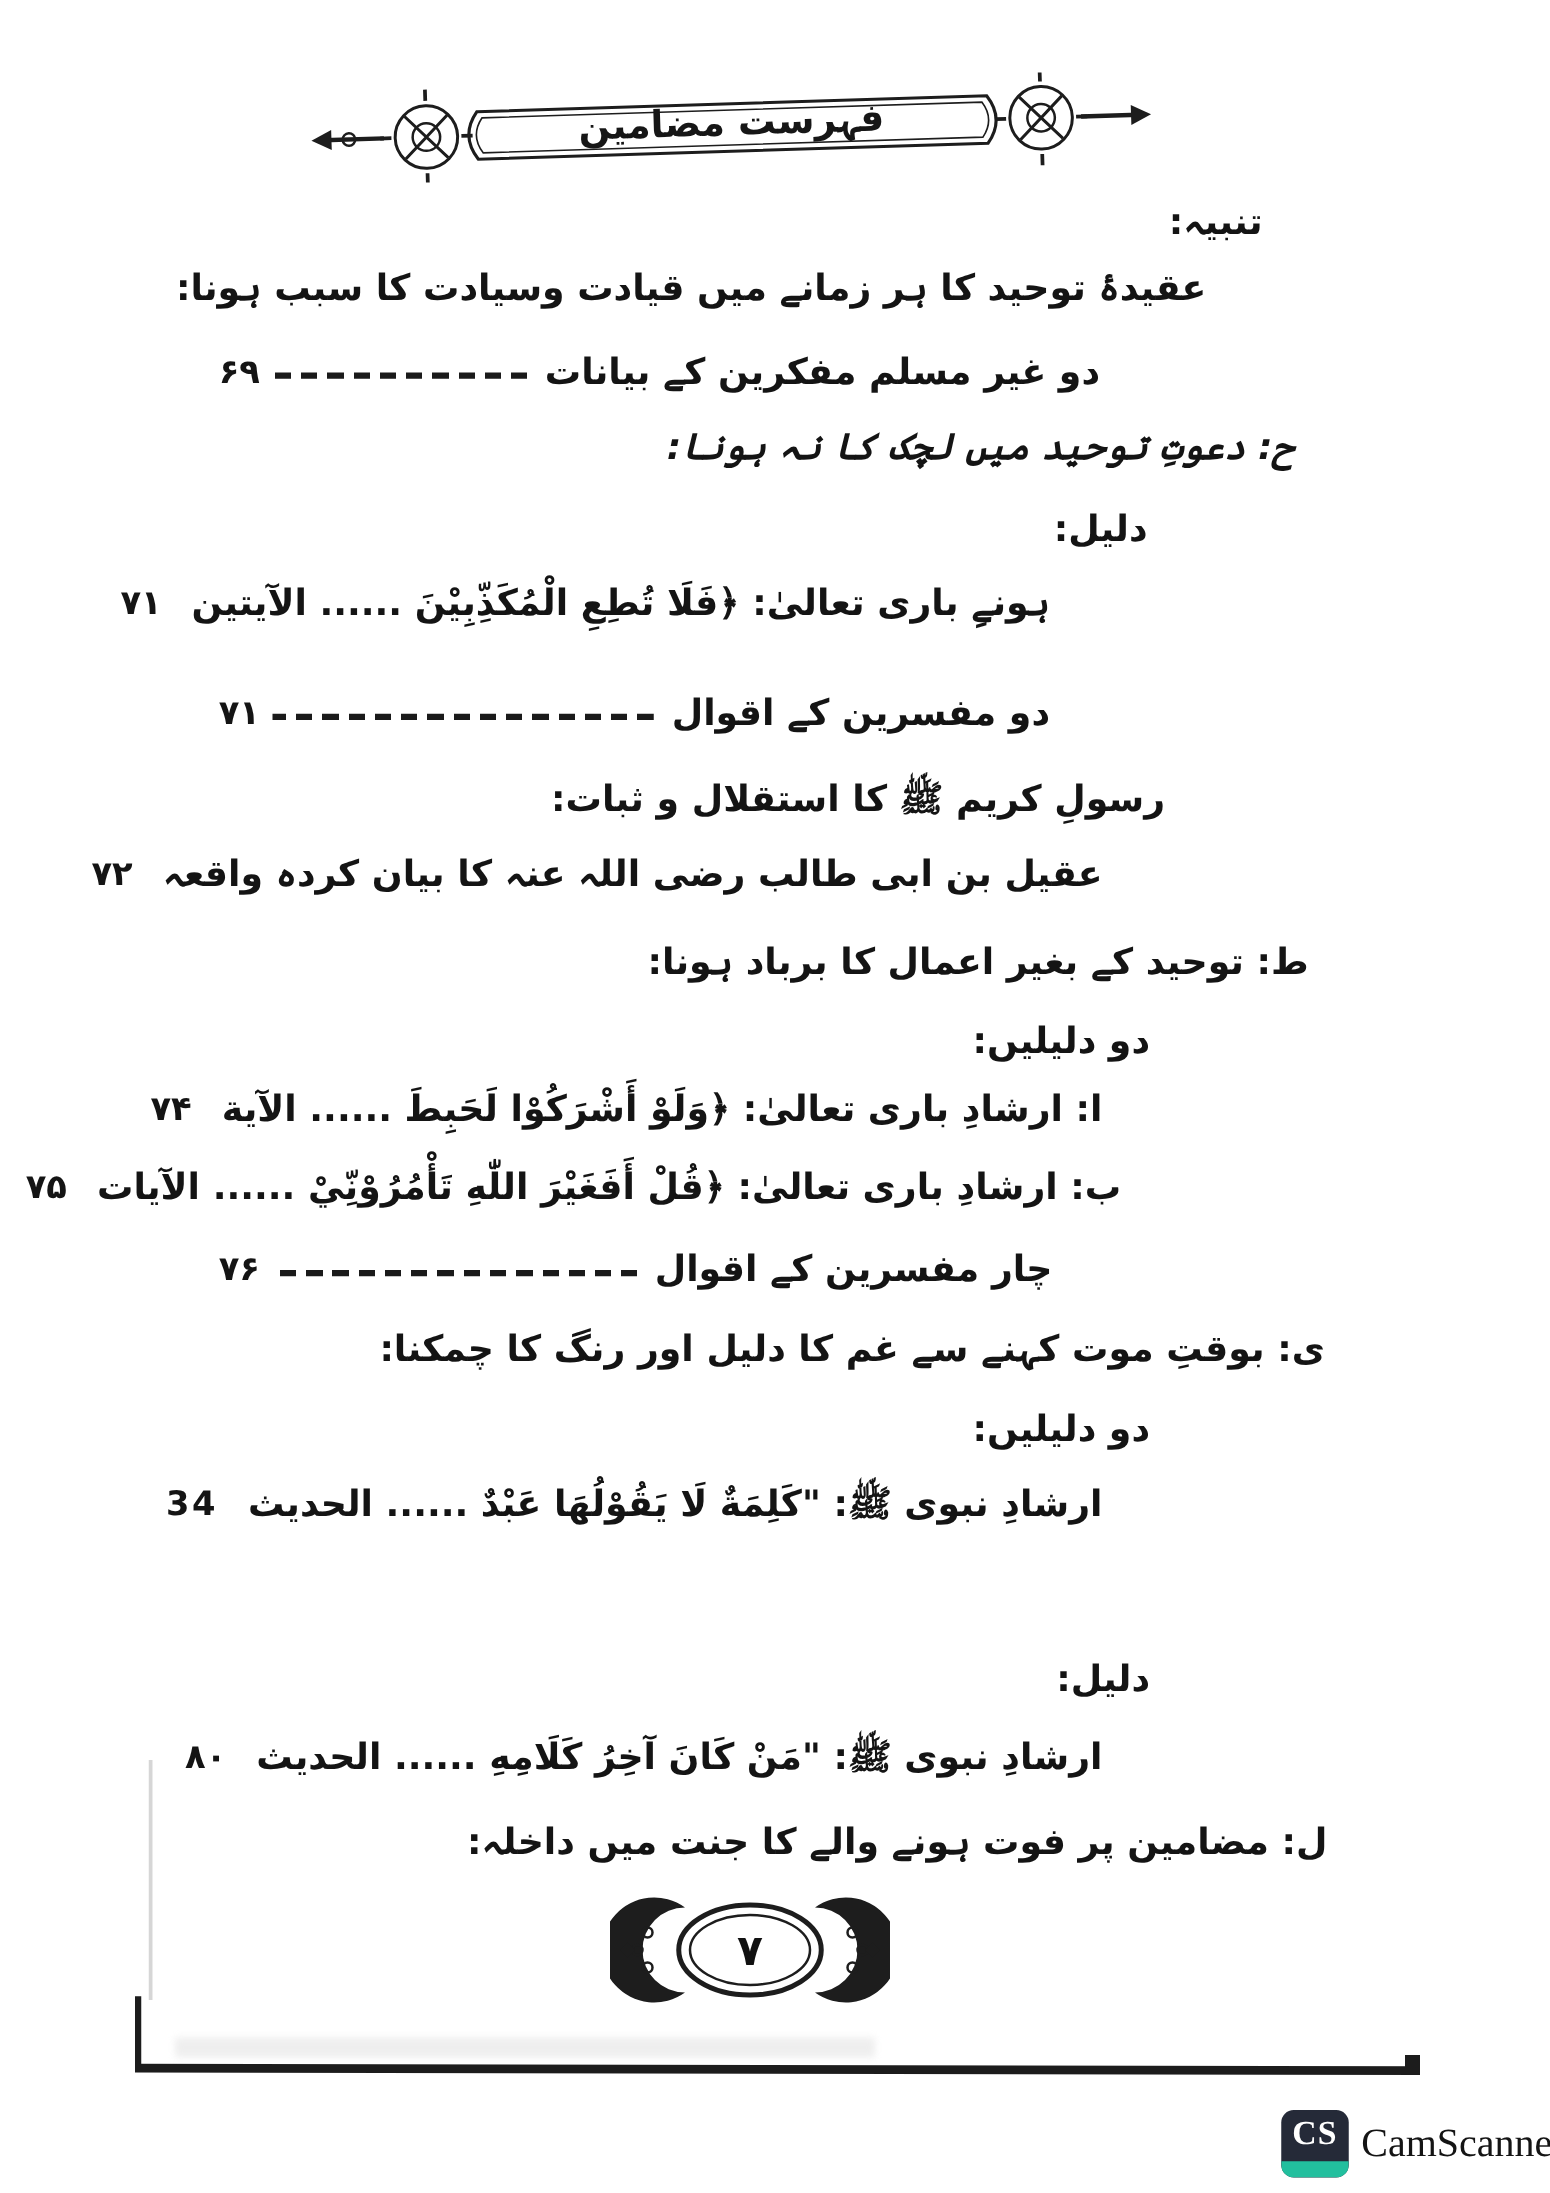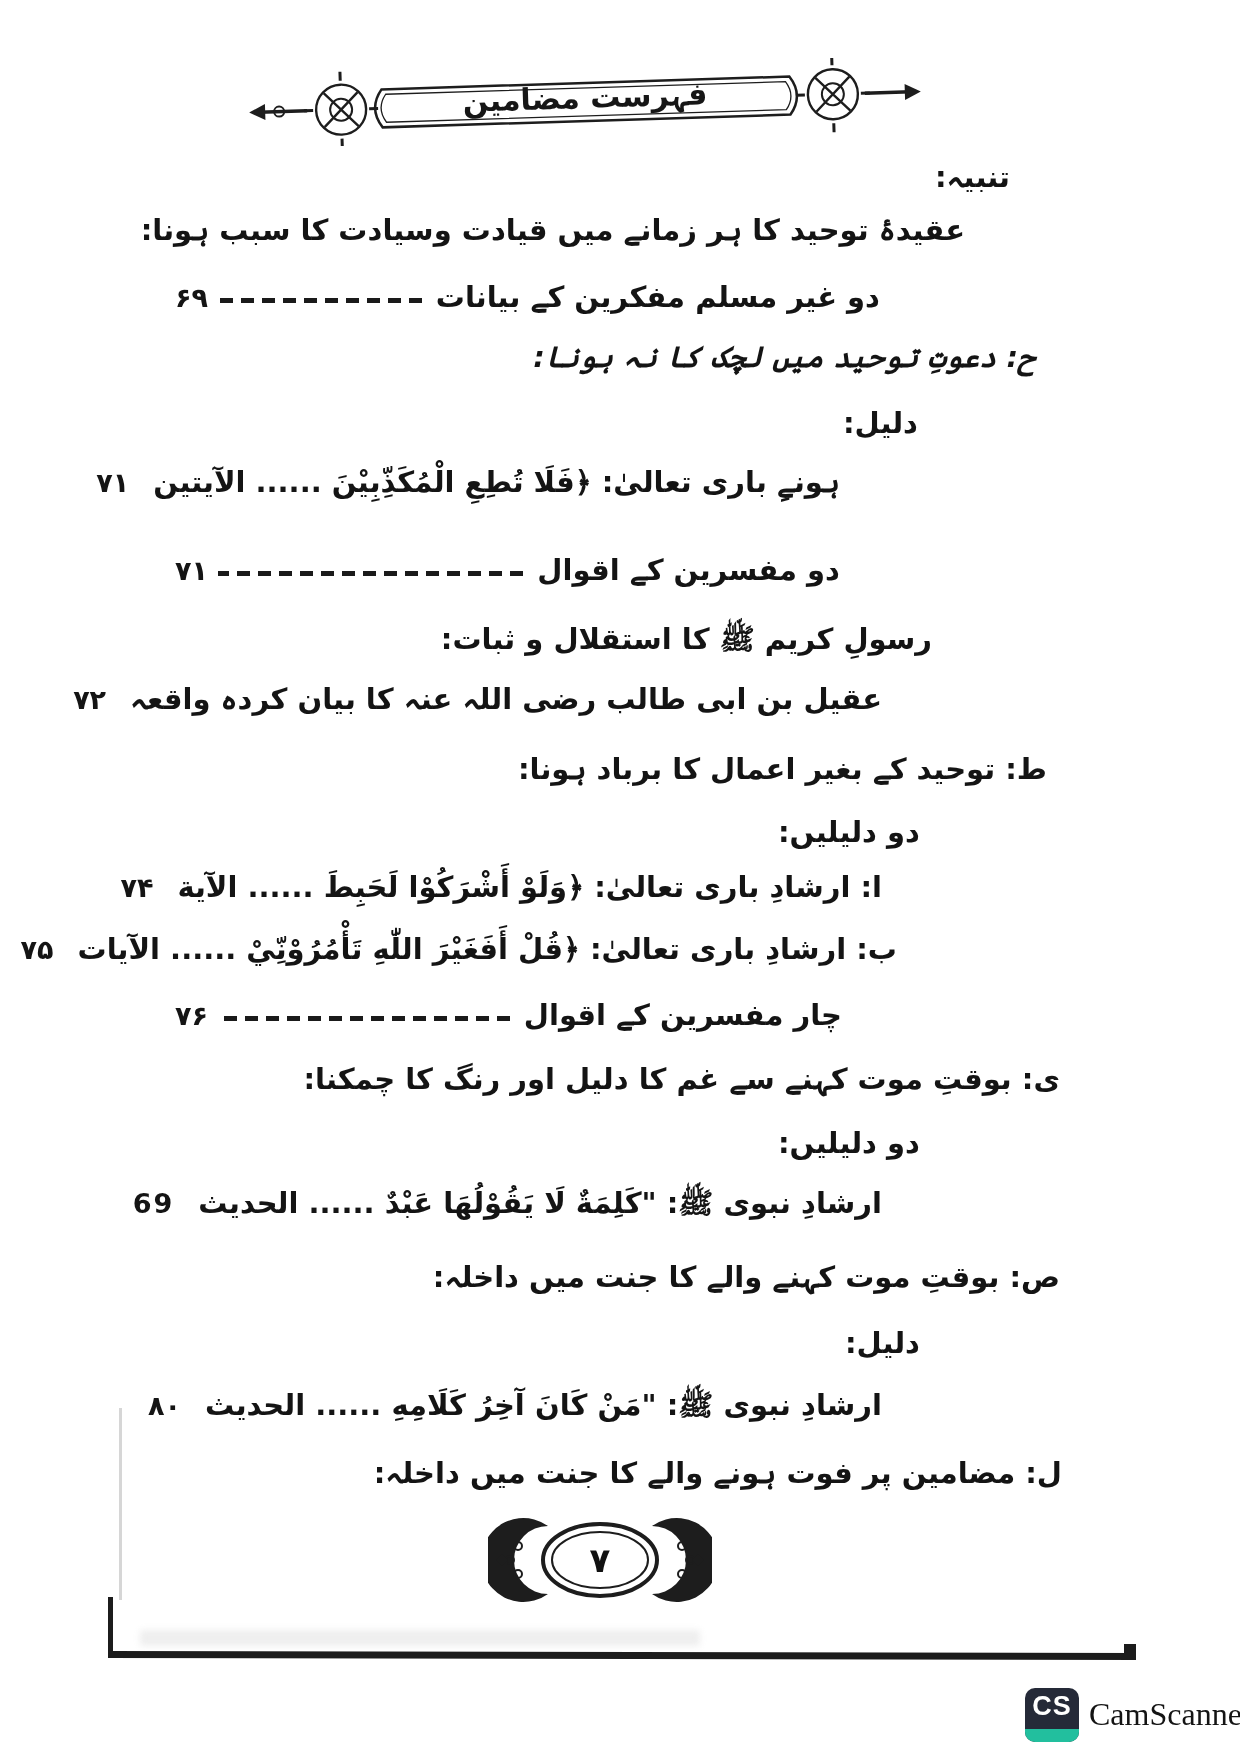--- a/index.html
+++ b/index.html
@@ -27,21 +27,21 @@
   .smudge{position:absolute;left:140px;top:1630px;width:560px;height:16px;background:#c9c9c9;opacity:.3;filter:blur(3px);}
   .scan-bottom{position:absolute;left:108px;top:1652px;width:1028px;height:7px;background:#1c1c1c;transform:rotate(.12deg);}
   .scan-left{position:absolute;left:108px;top:1597px;width:5px;height:60px;background:#1c1c1c;}
   .scan-right-tick{position:absolute;left:1124px;top:1644px;width:12px;height:12px;background:#1c1c1c;}
 
   
   .cs-icon{position:absolute;left:1025px;top:1688px;width:54px;height:54px;border-radius:10px;
        background:#252a38;overflow:hidden;}
   .cs-icon .band{position:absolute;left:0;bottom:0;width:100%;height:13px;background:#22bf9e;}
   .cs-icon .cs{position:absolute;left:0;top:3px;width:100%;text-align:center;
-       font-family:Liberation Sans, sans-serif;font-weight:800;font-size:27px;color:#ffffff;letter-spacing:1px;}
+       font-family:Liberation Serif, serif;font-weight:800;font-size:27px;color:#ffffff;letter-spacing:1px;}
   .cs-label{position:absolute;left:1089px;top:1696px;font-family:"Liberation Serif",serif;
        font-size:32px;color:#141414;}
 </style>
 </head>
 <body>
 
 <div class="page">
 
   <svg class="banner-svg" width="680" height="88" viewBox="0 0 680 88">
     <g fill="none" stroke="#1d1d1d" transform="rotate(-1.8 340 44)">
@@ -145,26 +145,23 @@
     <span class="t">ی: بوقتِ موت کہنے سے غم کا دلیل اور رنگ کا چمکنا:</span>
   </div>
 
   <div class="row" style="top:1116px;right:320px;">
     <span class="t">دو دلیلیں:</span>
   </div>
 
   <div class="row" style="top:1176px;right:358px;left:238px;">
     <span class="t">ارشادِ نبوی ﷺ: "كَلِمَةٌ لَا يَقُوْلُهَا عَبْدٌ ...... الحدیث</span>
     <span class="leader"></span>
-    <span class="pg">69</span>
-  </div>
-
-  <div class="row" style="top:1250px;right:180px;">
-    <span class="t">ص: بوقتِ موت کہنے والے کا جنت میں داخلہ:</span>
-  </div>
+    <span class="pg">34</span>
+  </div>
+
 
   <div class="row" style="top:1316px;right:320px;">
     <span class="t">دلیل:</span>
   </div>
 
   <div class="row" style="top:1378px;right:358px;left:232px;">
     <span class="t">ارشادِ نبوی ﷺ: "مَنْ كَانَ آخِرُ كَلَامِهِ ...... الحدیث</span>
     <span class="leader"></span>
     <span class="pg">۸۰</span>
   </div>

